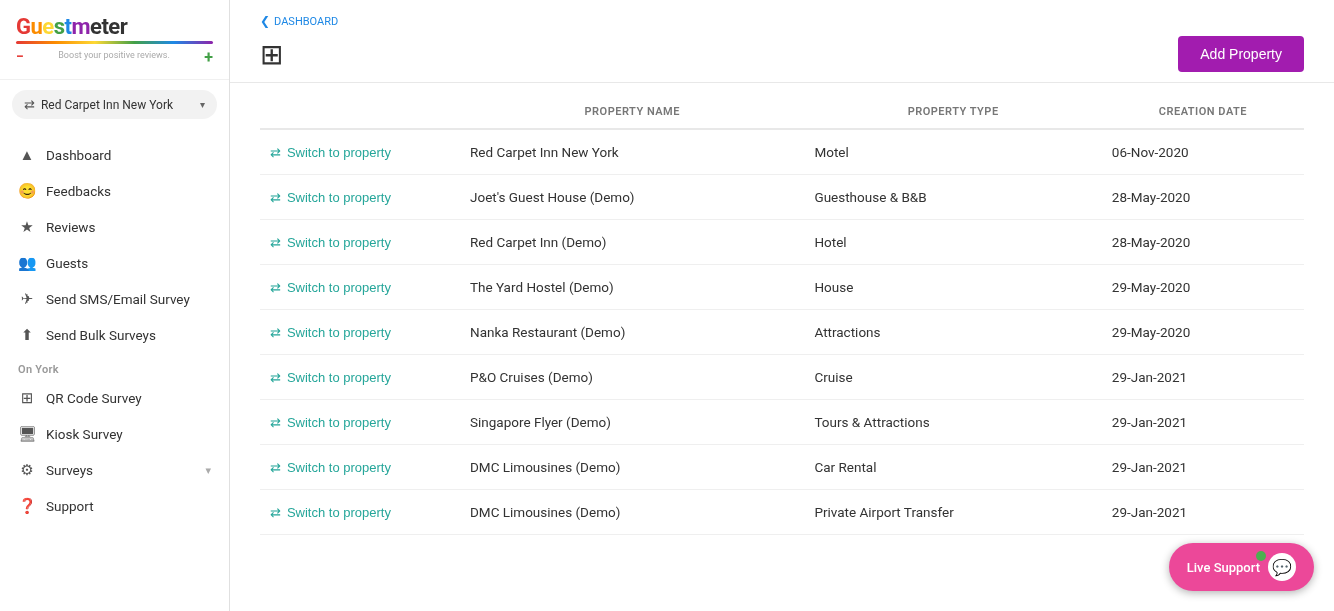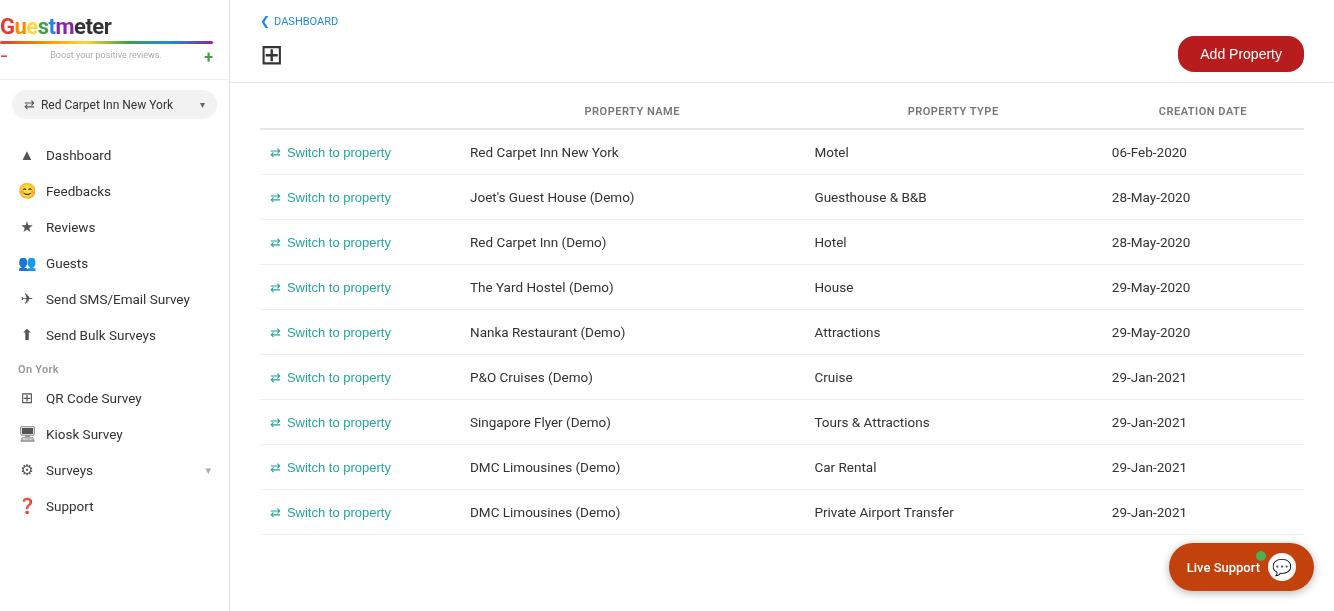--- a/index.html
+++ b/index.html
@@ -10,21 +10,21 @@
       width: 230px;
       min-width: 230px;
       background: #fff;
       border-right: 1px solid #e0e0e0;
       display: flex;
       flex-direction: column;
       height: 611px;
       overflow-y: auto;
     }
     .sidebar-logo {
-      padding: 14px 16px 4px 0;
+      padding: 14px 16px 4px 16px;
       border-bottom: 1px solid #f0f0f0;
     }
     .logo-text {
       font-size: 22px;
       font-weight: 700;
       letter-spacing: -0.5px;
     }
     .logo-g { color: #e53935; }
     .logo-u { color: #fb8c00; }
     .logo-e { color: #fdd835; }
@@ -119,24 +119,24 @@
       align-items: center;
       gap: 12px;
     }
     .page-title-icon { font-size: 28px; color: #333; }
     .page-title-text {
       font-size: 26px;
       font-weight: 700;
       color: #1a1a1a;
     }
     .add-property-btn {
-      background: #b91c1c;
+      background: #a21caf;
       color: #fff;
       border: none;
-      border-radius: 16px;
+      border-radius: 4px;
       padding: 10px 22px;
       font-size: 14px;
       font-weight: 500;
       cursor: pointer;
       white-space: nowrap;
     }
 
     
     .table-container {
       flex: 1;
@@ -178,21 +178,21 @@
       border: none;
       padding: 0;
     }
     .switch-icon { font-size: 13px; }
 
     
     .live-support {
       position: fixed;
       bottom: 20px;
       right: 20px;
-      background: #c2410c;
+      background: #ec4899;
       color: #fff;
       border-radius: 30px;
       padding: 10px 18px;
       display: flex;
       align-items: center;
       gap: 8px;
       font-size: 13px;
       font-weight: 500;
       cursor: pointer;
       box-shadow: 0 2px 8px rgba(0,0,0,0.3);
@@ -317,21 +317,21 @@
       <tbody id="table-body">
       <tr>
       <td>
         <button class="switch-btn">
           <span class="switch-icon">⇄</span>
           <span>Switch to property</span>
         </button>
       </td>
       <td>Red Carpet Inn New York</td>
       <td>Motel</td>
-      <td>06-Feb-2020</td>
+      <td>06-Nov-2020</td>
     </tr>
           <tr>
       <td>
         <button class="switch-btn">
           <span class="switch-icon">⇄</span>
           <span>Switch to property</span>
         </button>
       </td>
       <td>Joet's Guest House (Demo)</td>
       <td>Guesthouse &amp; B&amp;B</td>

